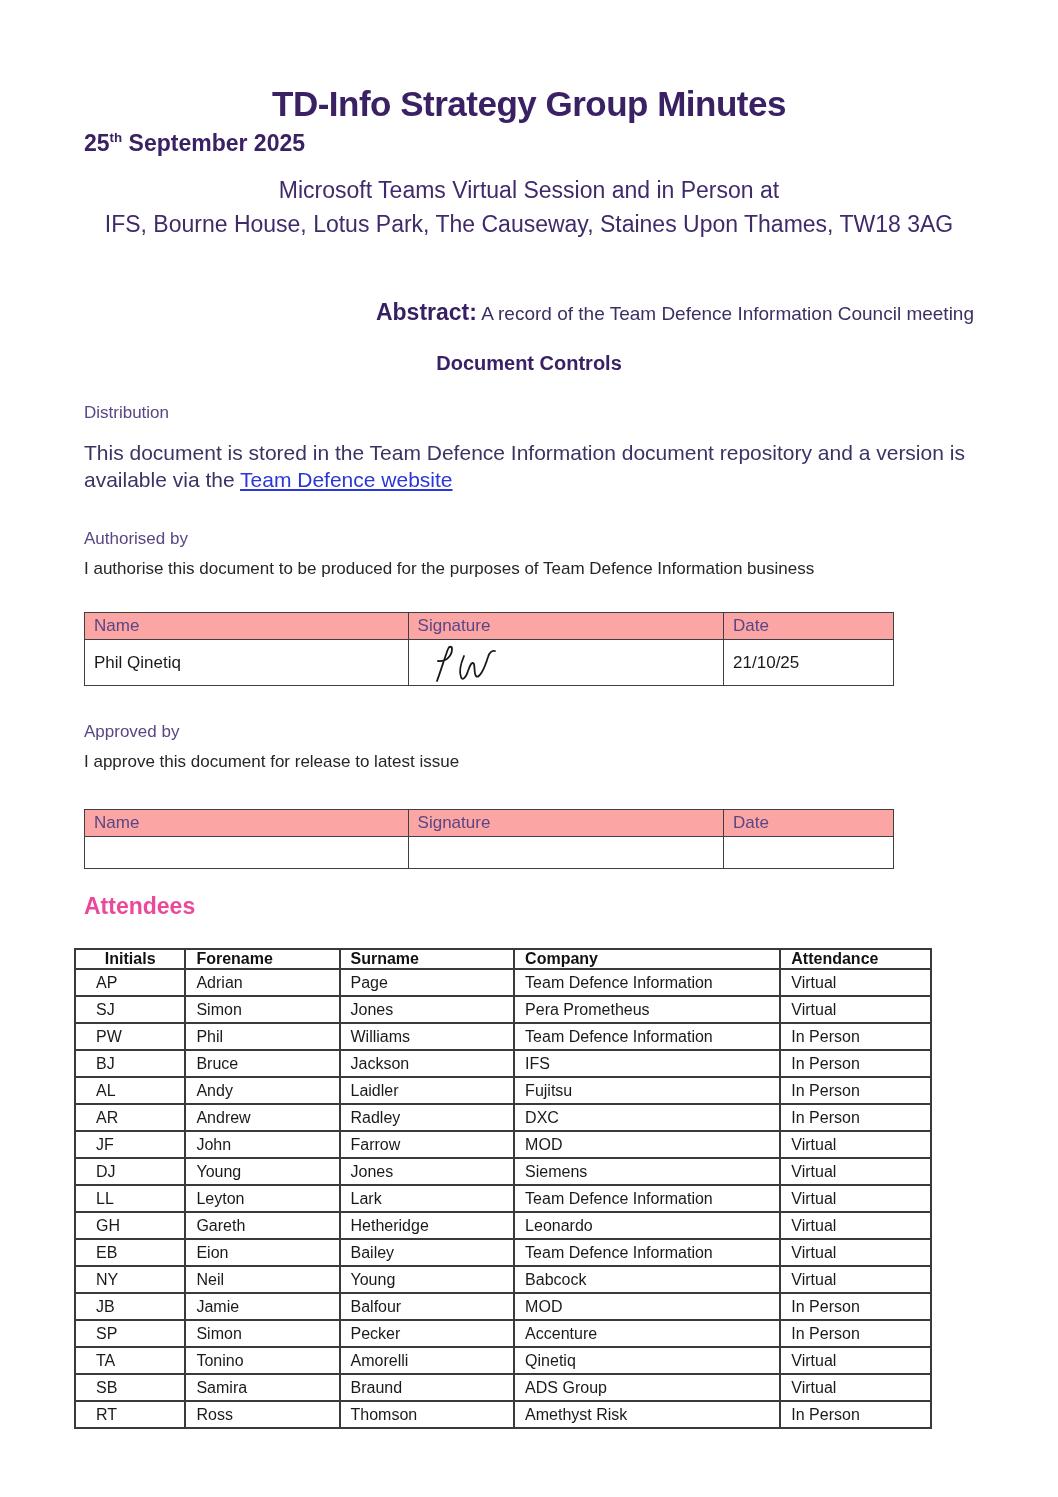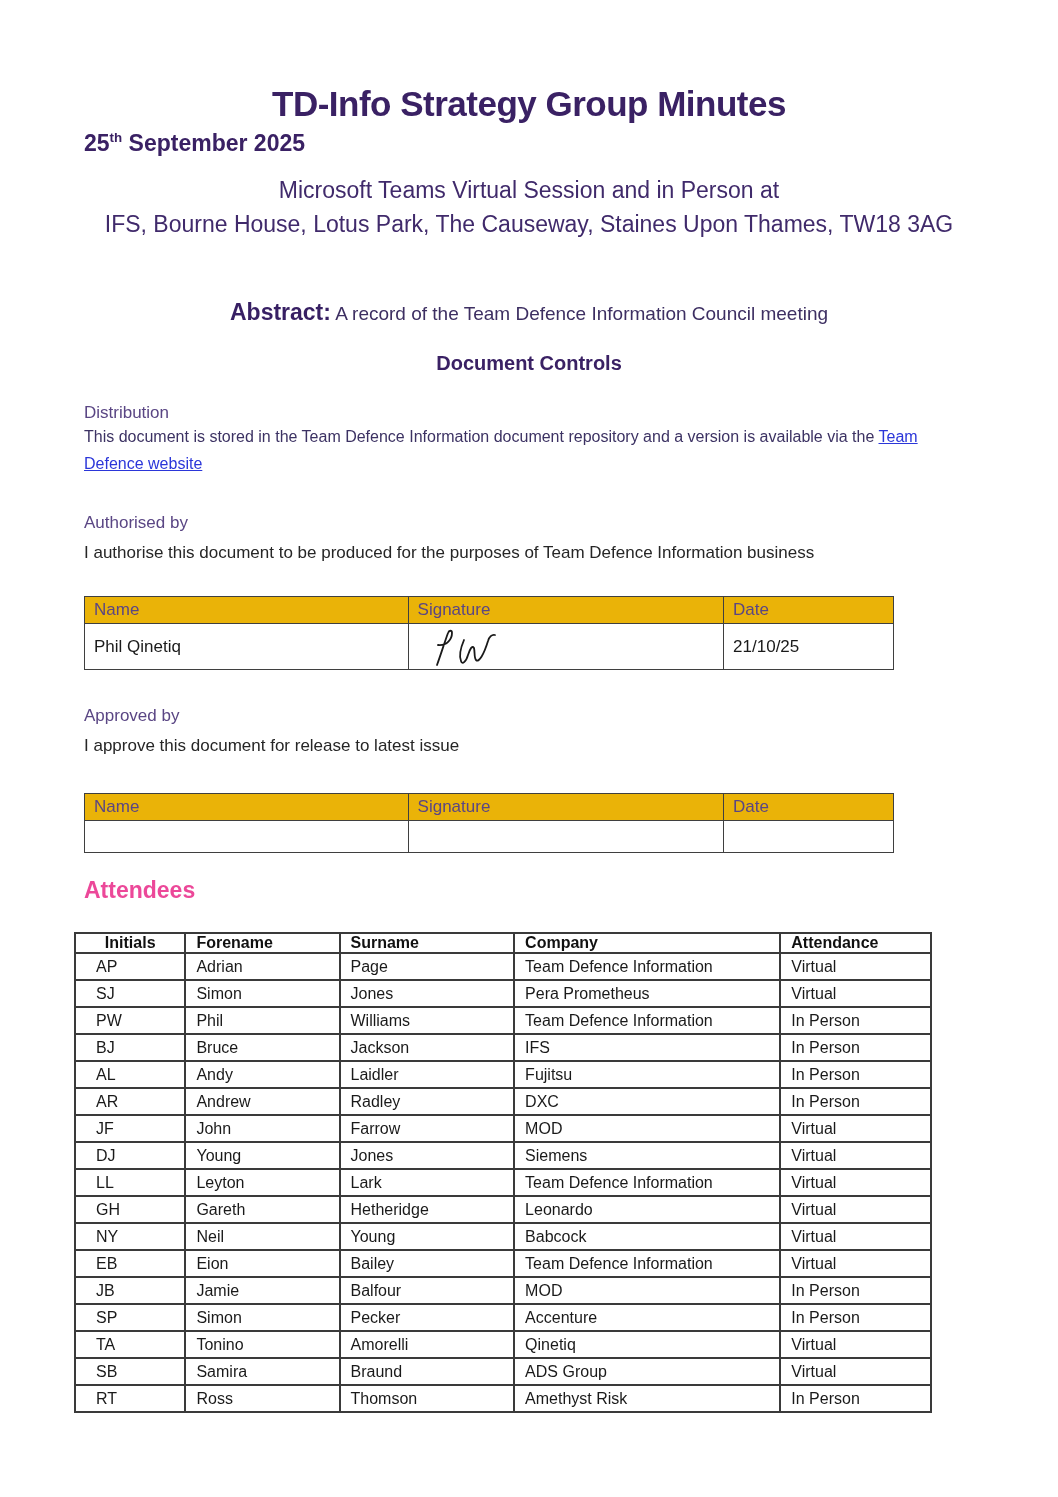--- a/index.html
+++ b/index.html
@@ -35,21 +35,21 @@
     margin-top: 16px;
     text-align: center;
     font-size: 23px;
     line-height: 34px;
     color: #402A6B;
   }
 
   
   .abstract {
     margin-top: 58px;
-    text-align: center;
+    text-align: right;
     color: #3D2F62;
     font-size: 19px;
   }
   .abstract .abstract-label {
     font-weight: bold;
     font-size: 23px;
     color: #371F63;
   }
   .doc-controls-heading {
     margin-top: 26px;
@@ -58,22 +58,22 @@
     font-weight: bold;
     color: #3A2164;
   }
 
   .section-label {
     font-size: 17px;
     color: #5A4684;
   }
   .distribution-label { margin-top: 28px; }
   .body-par {
-    margin-top: 0;
-    font-size: 16px;
+    margin-top: 16px;
+    font-size: 21px;
     line-height: 27px;
     color: #3C3263;
   }
   a.doc-link { color: #2B36D9; text-decoration: underline; cursor: pointer; }
 
   .authorised-label { margin-top: 36px; }
   .statement {
     margin-top: 7px;
     font-size: 17px;
     color: #262626;
@@ -89,21 +89,21 @@
     font-size: 17px;
   }
   table.signoff th, table.signoff td {
     border: 1px solid #3F3F3F;
     text-align: left;
     padding: 2px 9px;
     vertical-align: middle;
     overflow: hidden;
   }
   table.signoff th {
-    background: #eab308;
+    background: #fca5a5;
     color: #5A4684;
     font-weight: normal;
     height: 27px;
   }
   table.signoff td { height: 32px; color: #1a1a1a; }
   .sig-cell { text-align: center; }
   .sig-svg { display: inline-block; vertical-align: middle; margin-top: 1px; }
 
   
   .attendees-heading {
@@ -305,34 +305,34 @@
             <td>Virtual</td>
           </tr>
           <tr>
             <td class="initials-cell">GH</td>
             <td>Gareth</td>
             <td>Hetheridge</td>
             <td>Leonardo</td>
             <td>Virtual</td>
           </tr>
           <tr>
+            <td class="initials-cell">EB</td>
+            <td>Eion</td>
+            <td>Bailey</td>
+            <td>Team Defence Information</td>
+            <td>Virtual</td>
+          </tr>
+          <tr>
             <td class="initials-cell">NY</td>
             <td>Neil</td>
             <td>Young</td>
             <td>Babcock</td>
             <td>Virtual</td>
           </tr>
           <tr>
-            <td class="initials-cell">EB</td>
-            <td>Eion</td>
-            <td>Bailey</td>
-            <td>Team Defence Information</td>
-            <td>Virtual</td>
-          </tr>
-          <tr>
             <td class="initials-cell">JB</td>
             <td>Jamie</td>
             <td>Balfour</td>
             <td>MOD</td>
             <td>In Person</td>
           </tr>
           <tr>
             <td class="initials-cell">SP</td>
             <td>Simon</td>
             <td>Pecker</td>

